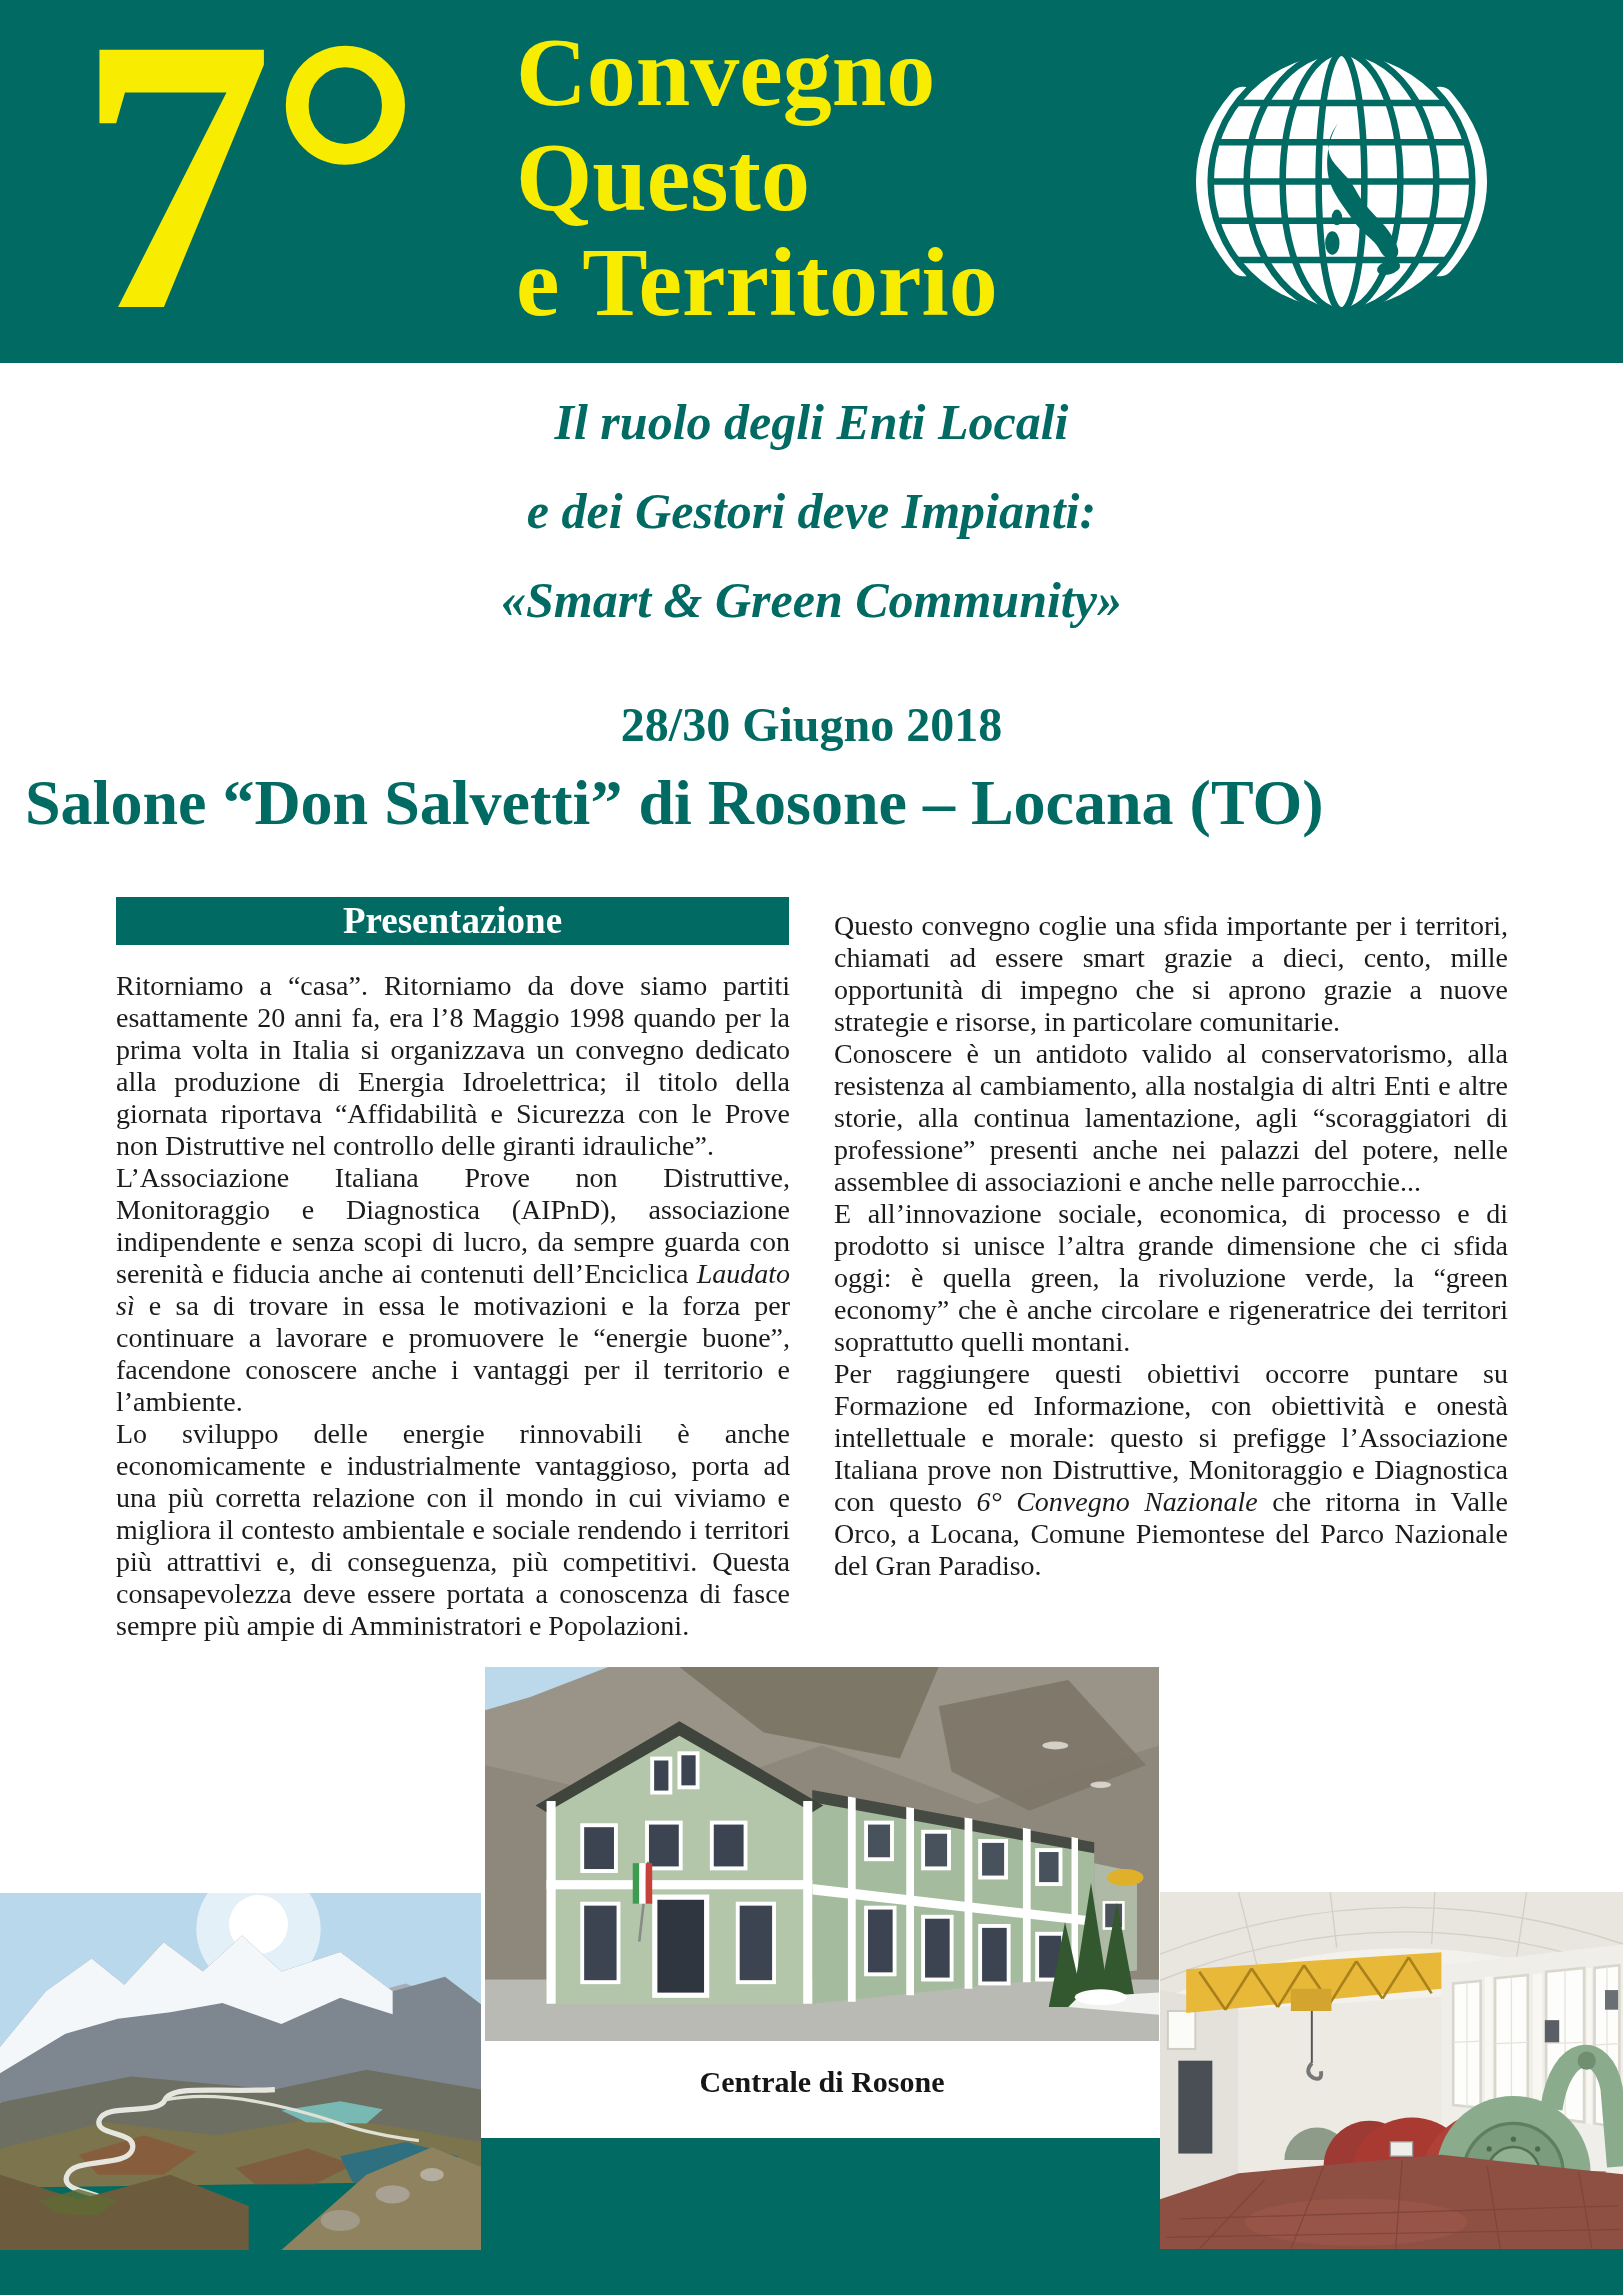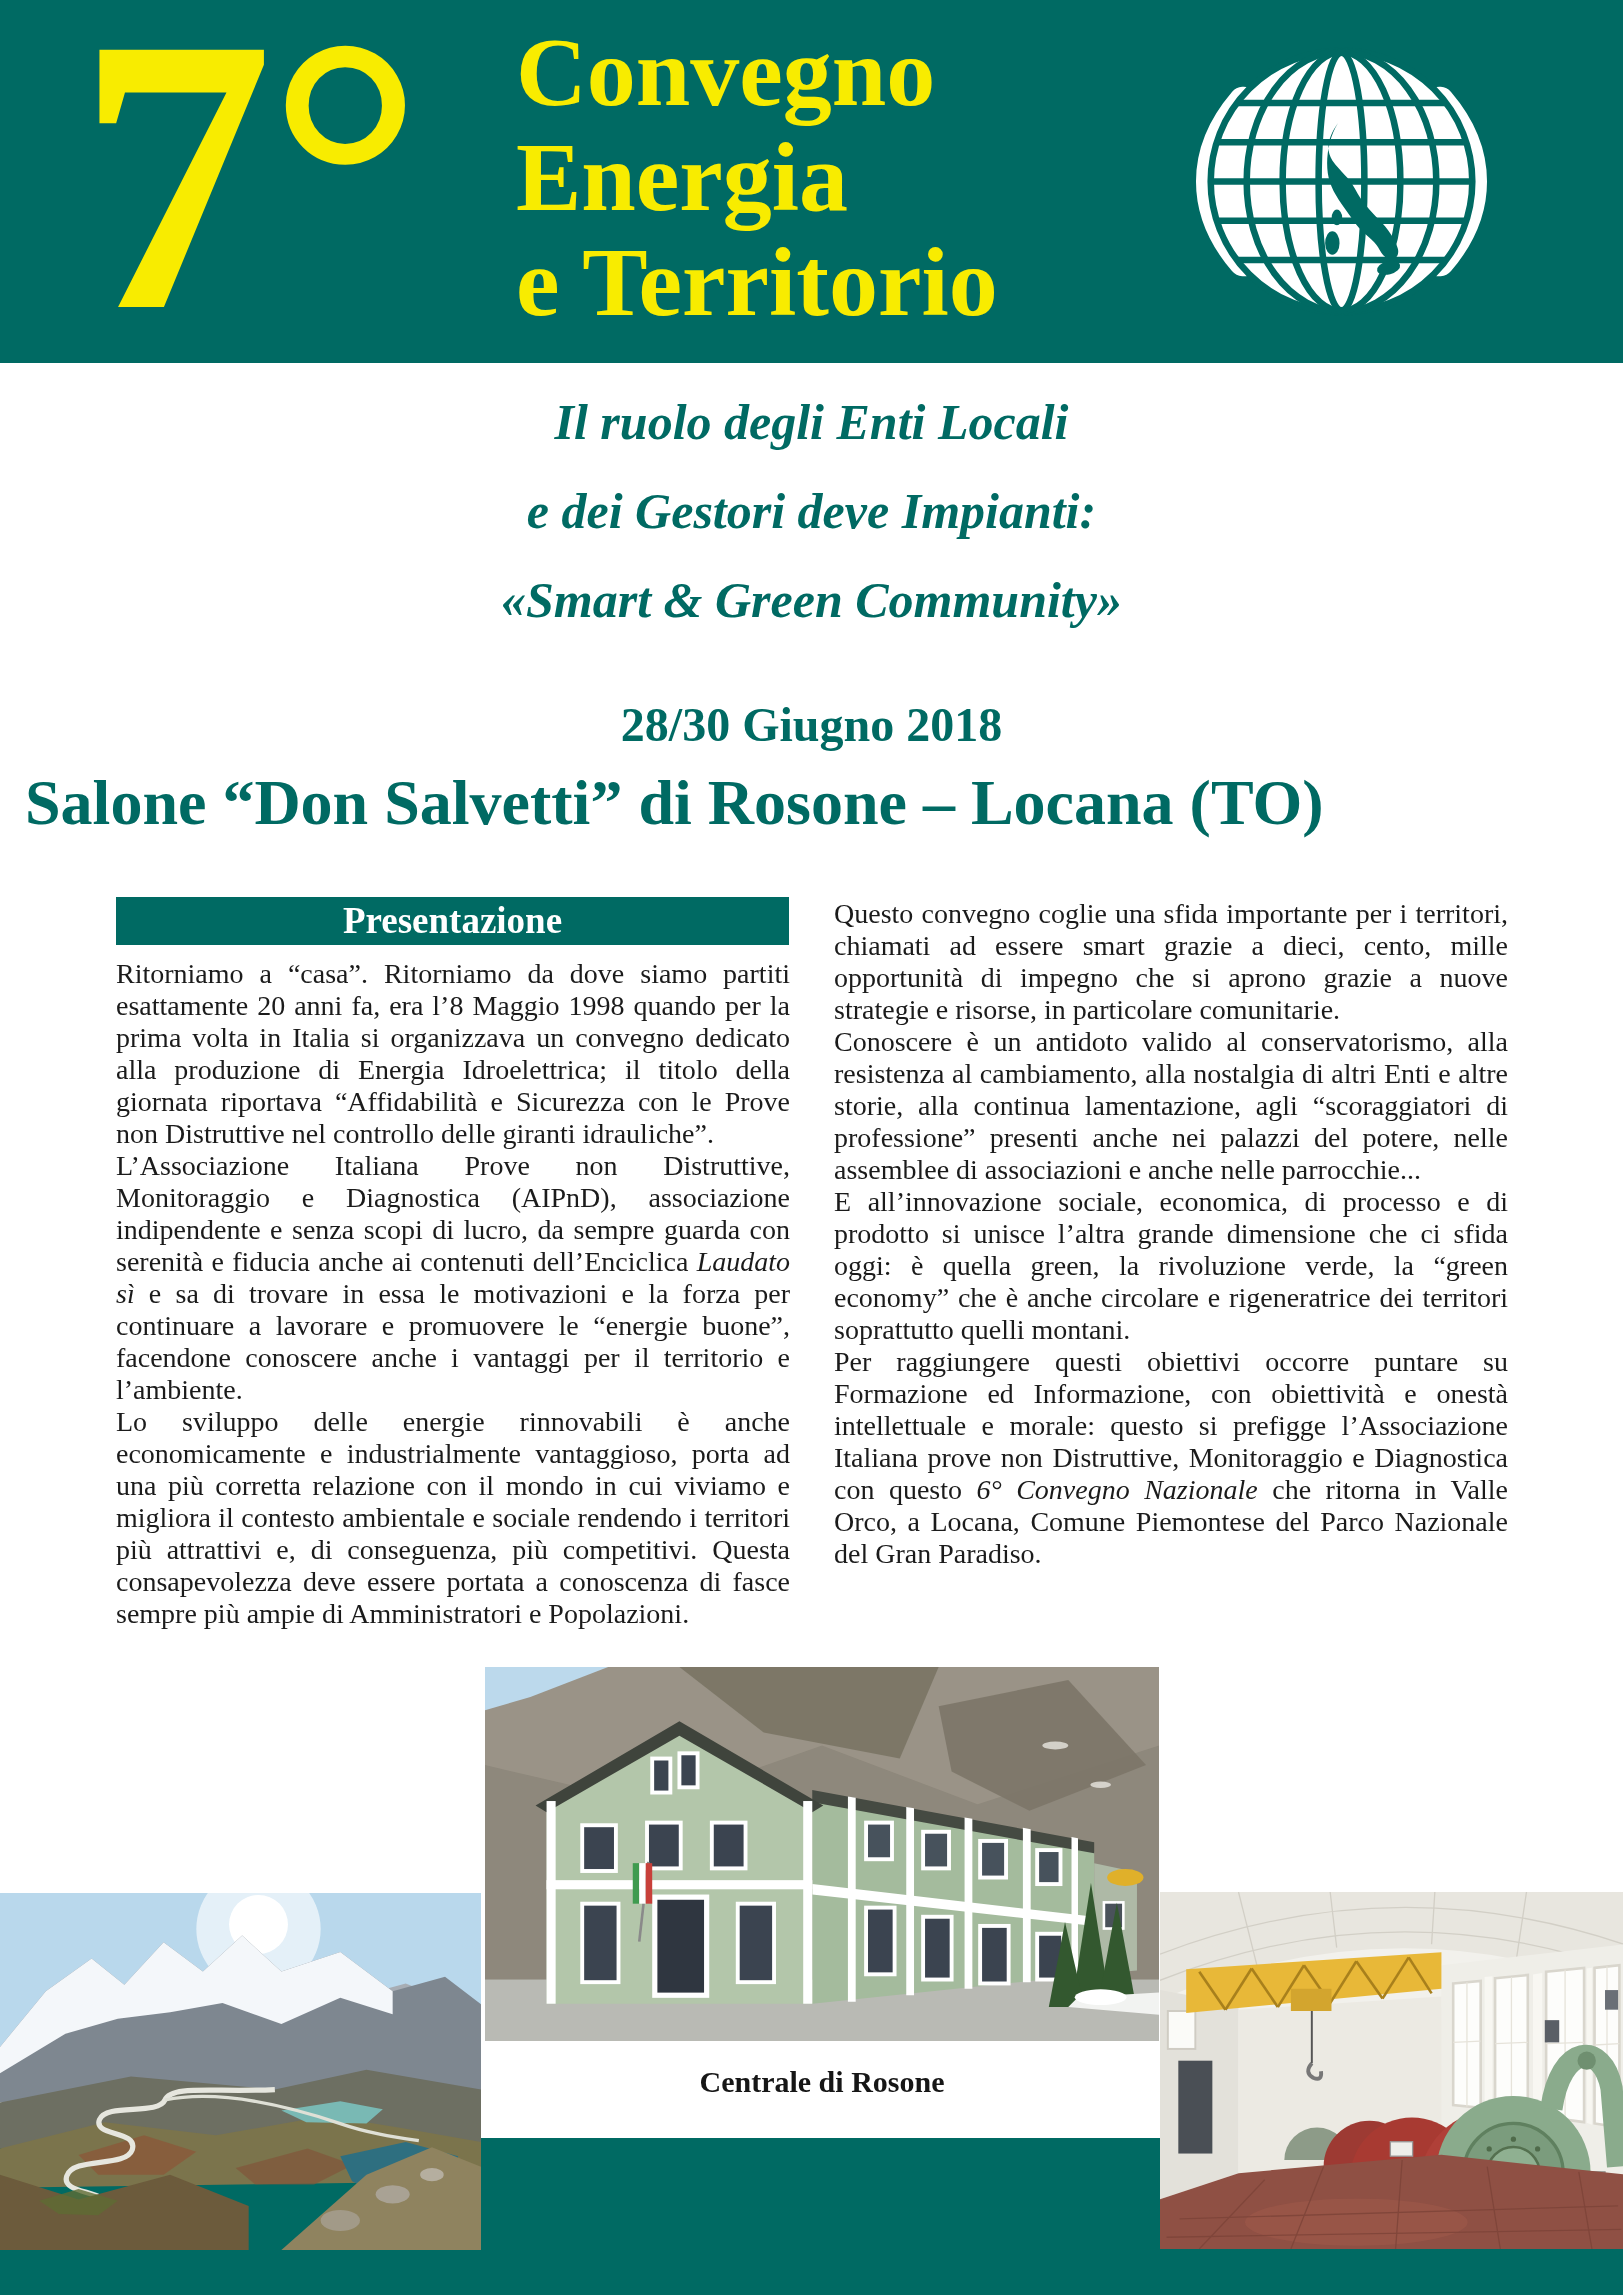--- a/index.html
+++ b/index.html
@@ -41,21 +41,21 @@
     color:var(--teal);font-weight:bold;font-size:64px;line-height:60px;padding-left:25px;
   }
   
   .pres-bar{
     position:absolute;left:116px;top:897px;width:673px;height:48px;
     background:var(--teal);color:#ffffff;text-align:center;
     font-weight:bold;font-size:37px;line-height:47px;
   }
   .col{
     position:absolute;width:674px;
-    font-size:28px;line-height:32px;text-align:justify;color:var(--ink);
+    font-size:28px;line-height:32px;text-align:justify;color:var(--ink);margin-top:12px;
   }
   .col p{margin:0;}
   .col-left{left:116px;top:958px;height:654px;}
   .col-right{left:834px;top:898px;height:694px;}
   
   .bottom-band{position:absolute;left:0;top:2138px;width:1623px;height:157px;background:var(--teal);}
   .photo{position:absolute;overflow:hidden;}
   .photo svg{display:block;width:100%;height:100%;}
   .photo-mountain{left:0;top:1893px;width:481px;height:357px;}
   .photo-building{left:485px;top:1667px;width:674px;height:374px;}
@@ -67,21 +67,21 @@
 </style>
 </head>
 <body>
 
 <div class="page">
 
   <div class="header-band">
     <div class="edition">7°</div>
     <div class="header-title">
       <div>Convegno</div>
-      <div>Energia</div>
+      <div>Questo</div>
       <div>e Territorio</div>
     </div>
     <div class="logo-box">
       <svg viewBox="0 0 500 500" width="100%" height="100%">
 
         <path d="M100,128 C 34,205 34,295 100,372" fill="none" stroke="#ffffff" stroke-width="46" stroke-linecap="round"></path>
         <path d="M400,128 C 466,205 466,295 400,372" fill="none" stroke="#ffffff" stroke-width="46" stroke-linecap="round"></path>
 
         <circle cx="250" cy="250" r="200" fill="#ffffff"></circle>
 

